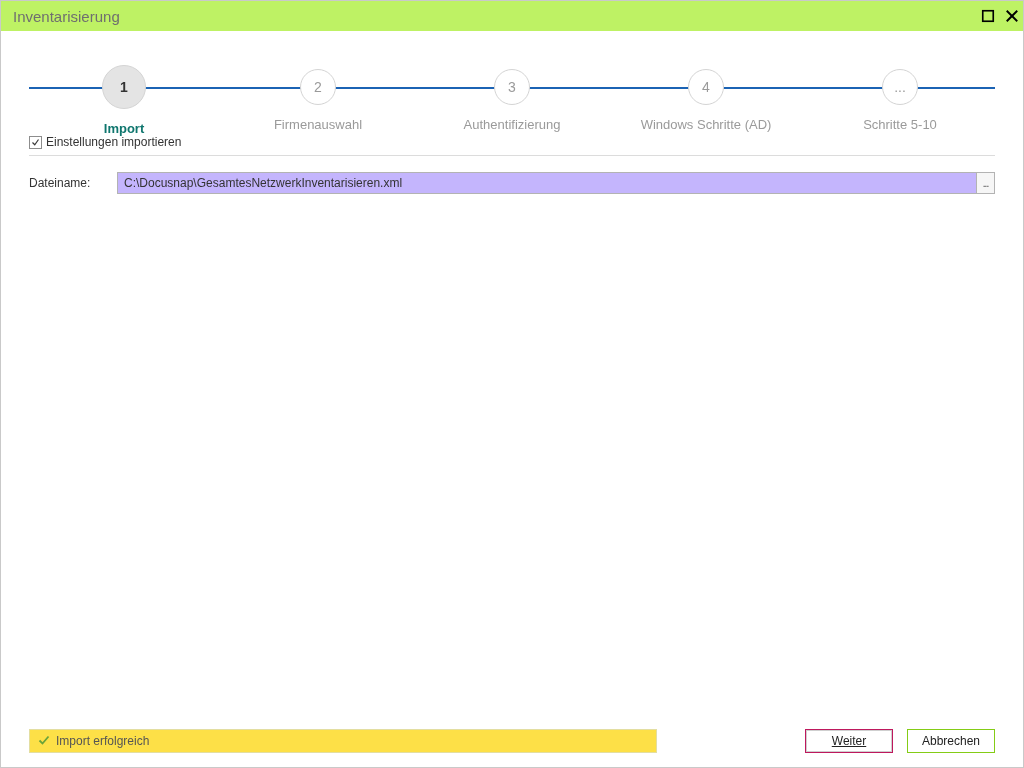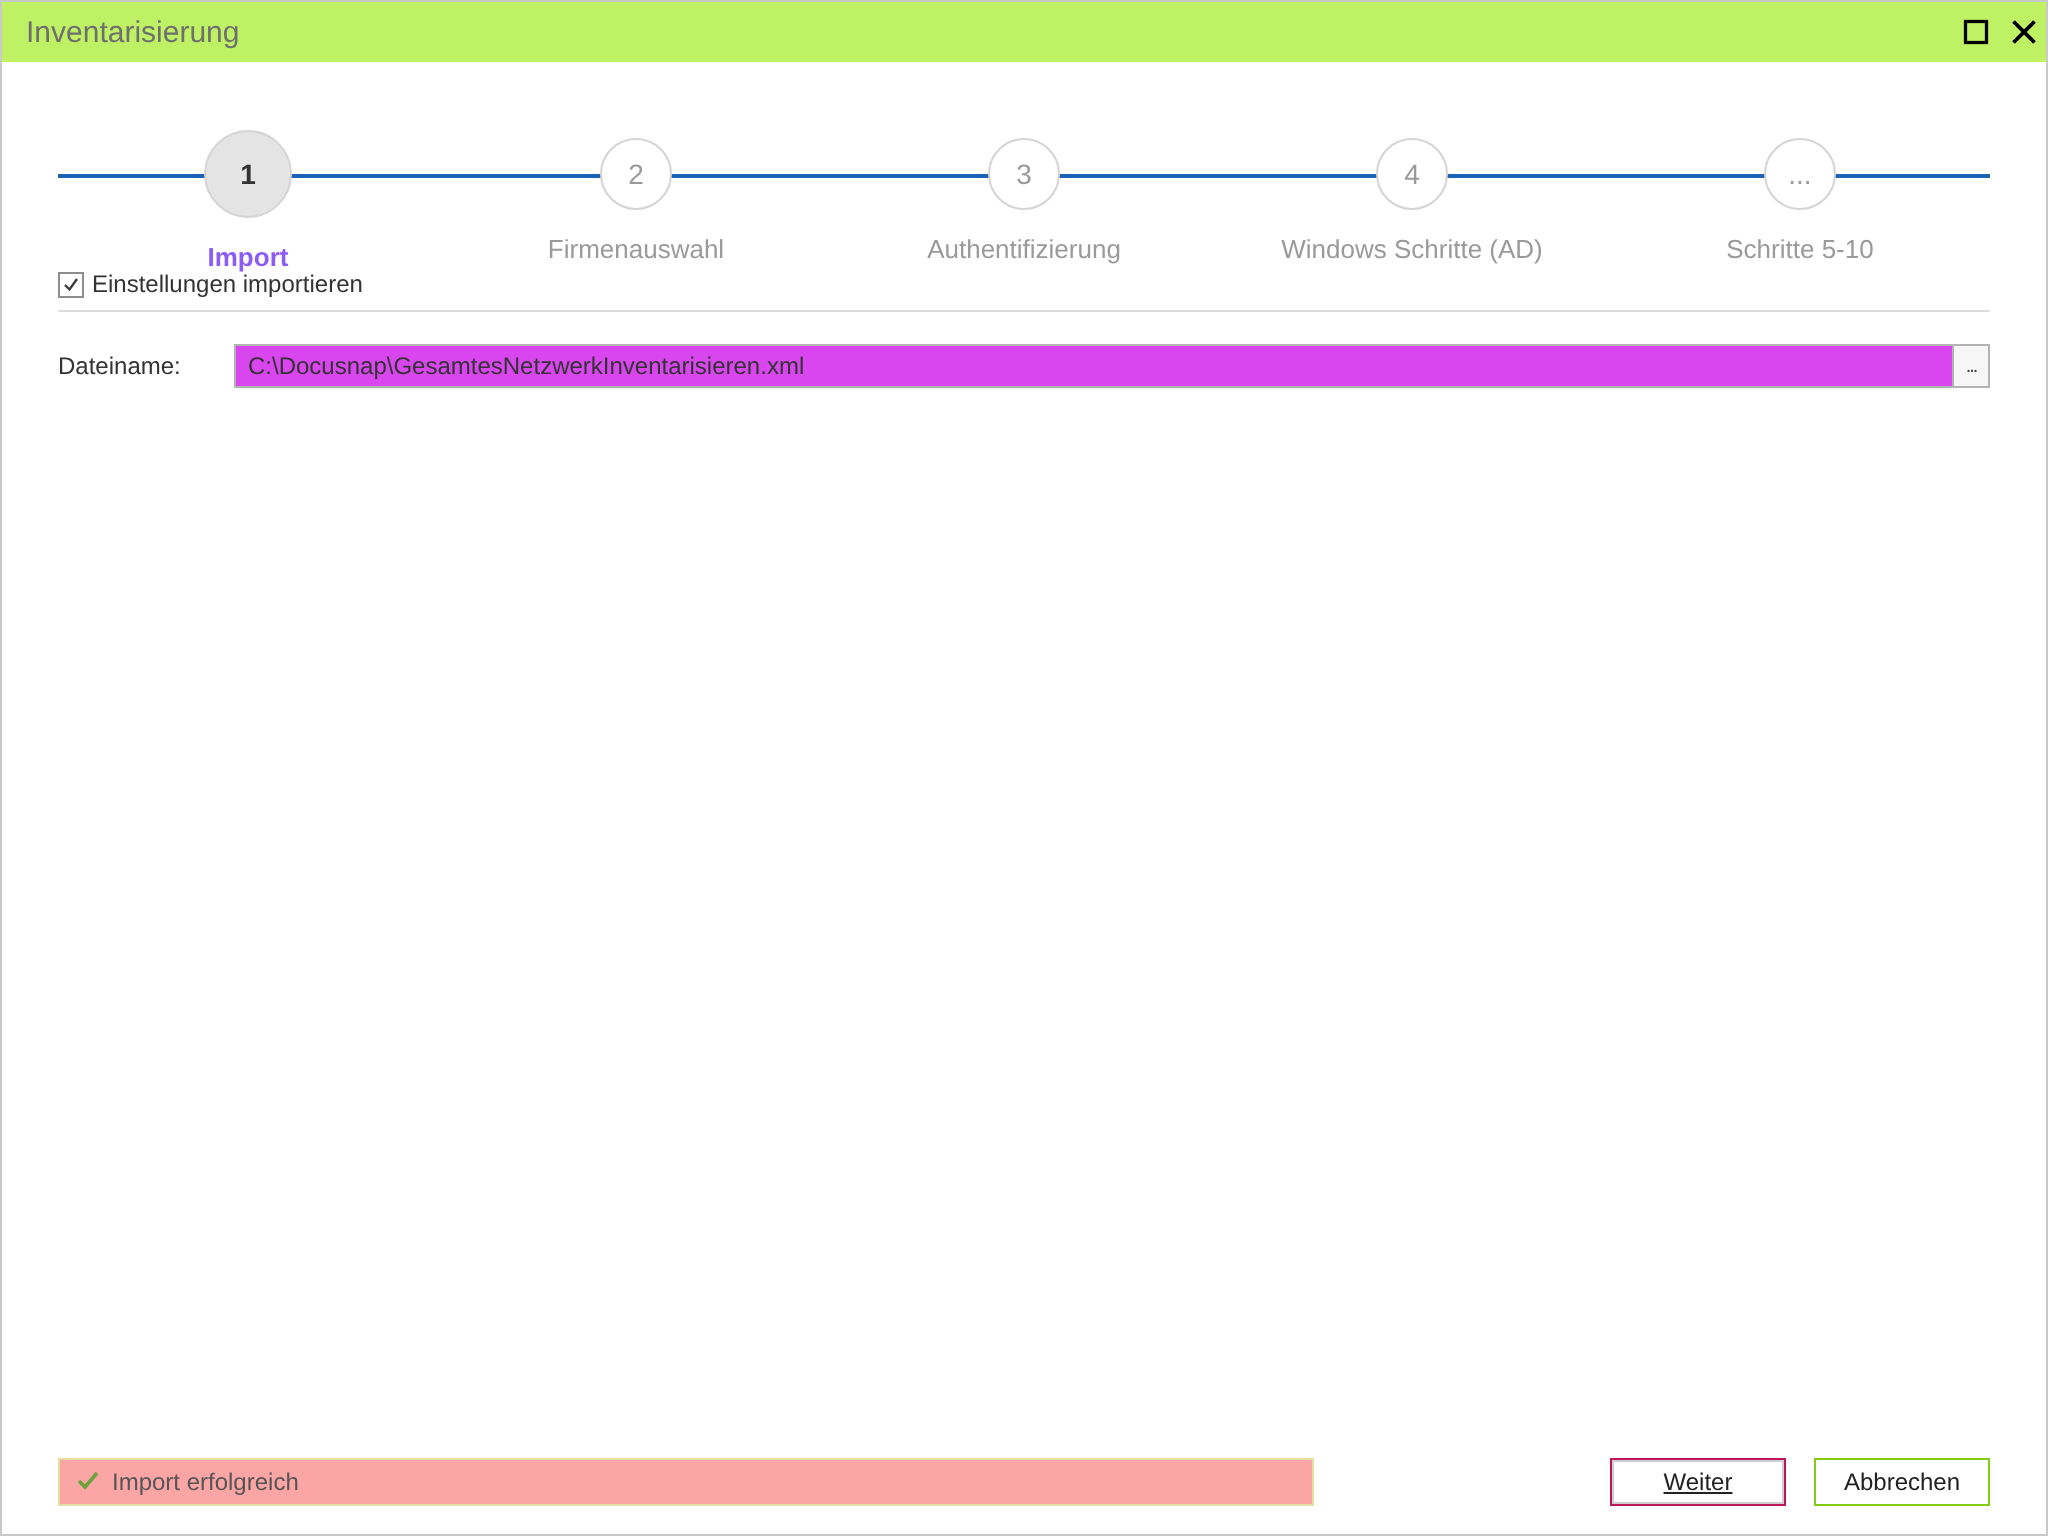--- a/index.html
+++ b/index.html
@@ -98,21 +98,21 @@
     color: #333333;
     font-weight: 600;
     margin-top: 8px;
   }
   .step-label {
     margin-top: 12px;
     font-size: 13px;
     color: #9a9a9a;
   }
   .step-label.active {
-    color: #8b5cf6;
+    color: #0f766e;
     font-weight: 600;
   }
 
   .body-area {
     flex: 1;
     padding: 6px 28px 6px 28px;
     display: flex;
     flex-direction: column;
   }
   .checkbox-row {
@@ -141,21 +141,21 @@
     gap: 10px;
   }
   .file-label {
     width: 78px;
   }
   .file-input-wrap {
     flex: 1;
     display: flex;
     border: 1px solid #b3b3b3;
     height: 22px;
-    background: #d946ef;
+    background: #c4b5fd;
   }
   .file-input {
     flex: 1;
     border: none;
     outline: none;
     padding: 0 6px;
     font-family: inherit;
     font-size: 12px;
     color: #333;
     background: transparent;
@@ -175,21 +175,21 @@
 
   .footer {
     padding: 10px 28px 14px 28px;
     display: flex;
     align-items: center;
     gap: 14px;
   }
   .status-bar {
     flex: 0 0 628px;
     height: 24px;
-    background: #fca5a5;
+    background: #fde047;
     border: 1px solid #e3dea1;
     display: flex;
     align-items: center;
     gap: 6px;
     padding: 0 8px;
     color: #555;
   }
   .status-bar svg { width: 12px; height: 12px; }
   .footer-spacer { flex: 1; }
   .btn {

